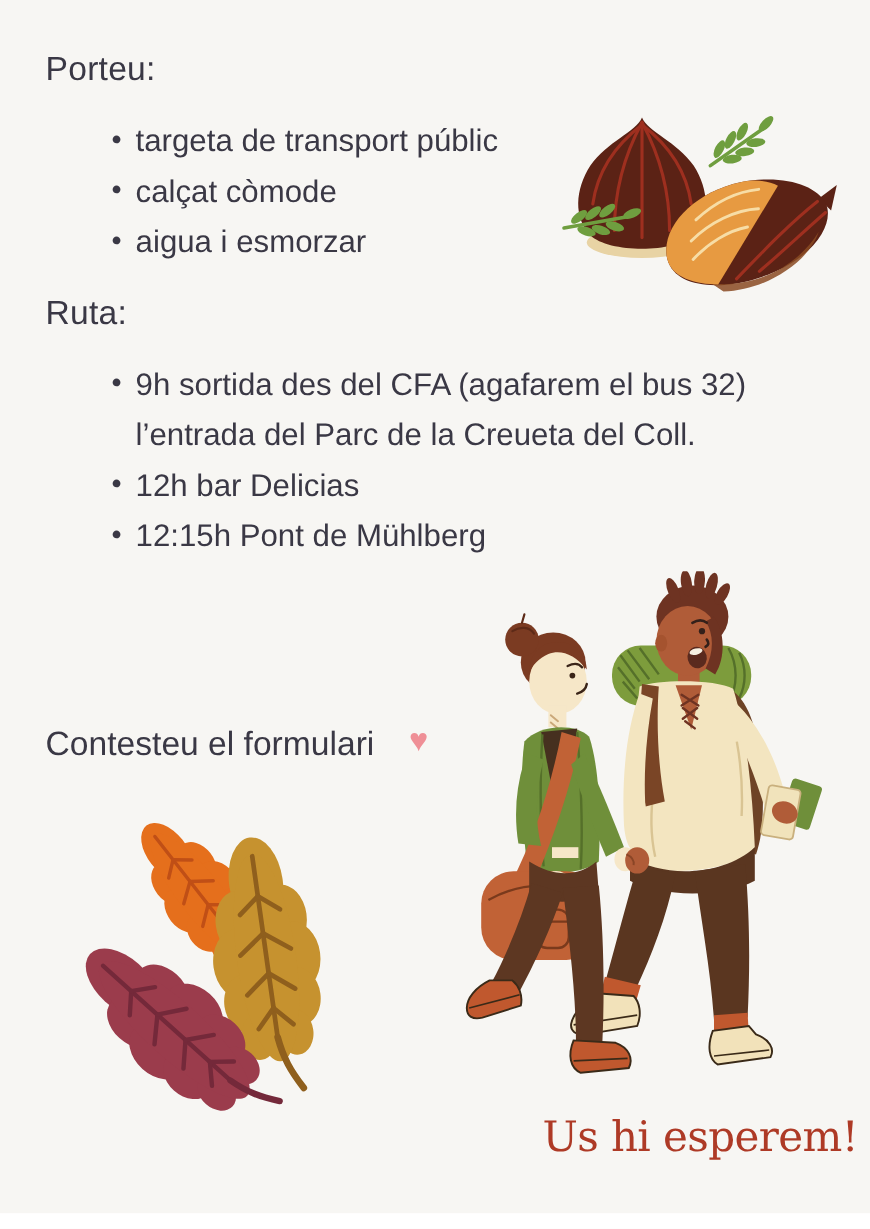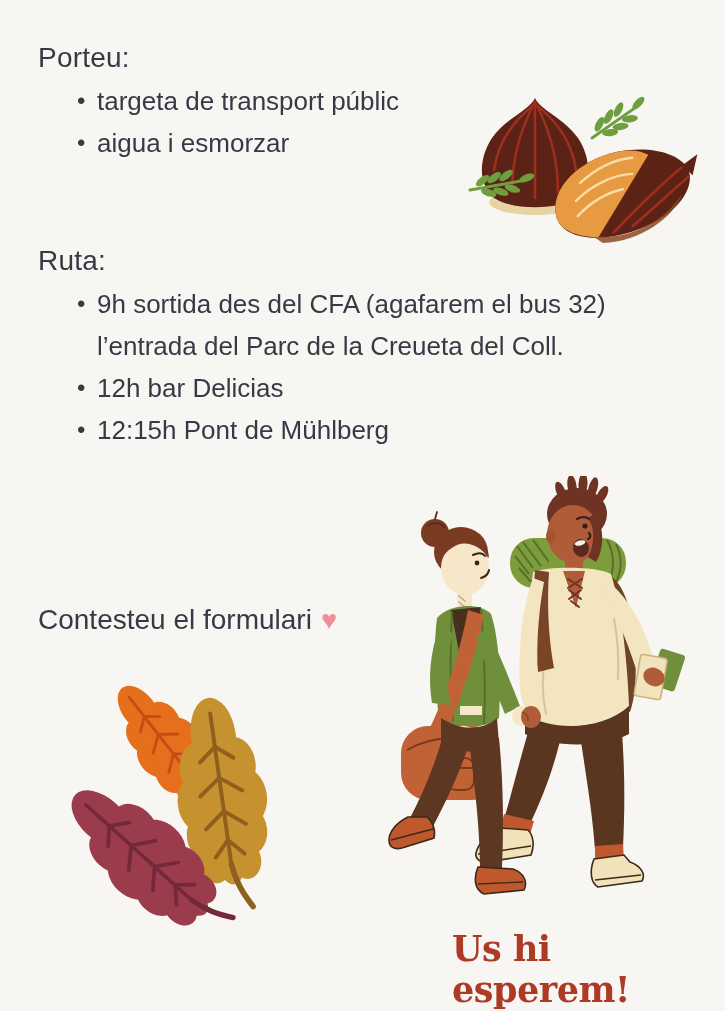--- a/index.html
+++ b/index.html
@@ -12,62 +12,63 @@
     color:#3a3845;
   }
   .heading {
     position:absolute;
     font-size:28px;
     letter-spacing:0.2px;
     color:#3a3845;
   }
   .blist {
     position:absolute;
-    margin:0; padding:0;
+    margin:16px; padding:0;
     list-style:none;
     font-size:26px;
     line-height:42px;
     color:#3a3845;
   }
   .blist li { position:relative; padding-left:20px; }
   .blist li::before {
     content:"•";
     position:absolute; left:0; top:0;
     font-size:24px;
   }
   .formline {
     position:absolute;
     font-size:28px;
     color:#3a3845;
-    display:flex; align-items:center;
+    display:flex; gap:20px;
   }
   .heart {
     color:#ef8f96;
     font-size:27px;
     margin-left:9px;
     line-height:1;
   }
   .closing {
     position:absolute;
     font-family:"DejaVu Serif","Liberation Serif",serif;
-    font-weight:bold;
+    font-weight:normal;
     font-size:35px;
     letter-spacing:-0.5px;
     color:#ae3a26;
   }
   .illo { position:absolute; }
 </style>
 </head>
 <body>
 
 <div class="page">
 
   <div class="heading" style="left:38px; top:42px;">Porteu:</div>
   <ul class="blist" style="left:77px; top:80px;">
     <li>targeta de transport públic</li>
+    <li>calçat còmode</li>
     <li>aigua i esmorzar</li>
   </ul>
 
   <svg class="illo" style="left:462px; top:86px;" width="250" height="175" viewBox="0 0 250 175" aria-hidden="true">
     <defs>
       <g id="sprig">
         <path d="M0 0 L56 0" stroke="#6f9e3f" stroke-width="3" stroke-linecap="round" fill="none"></path>
         <ellipse cx="14" cy="-7" rx="8" ry="3.6" fill="#6f9e3f" transform="rotate(-28 14 -7)"></ellipse>
         <ellipse cx="26" cy="-8" rx="8" ry="3.6" fill="#6f9e3f" transform="rotate(-28 26 -8)"></ellipse>
         <ellipse cx="38" cy="-8" rx="8" ry="3.6" fill="#6f9e3f" transform="rotate(-28 38 -8)"></ellipse>

